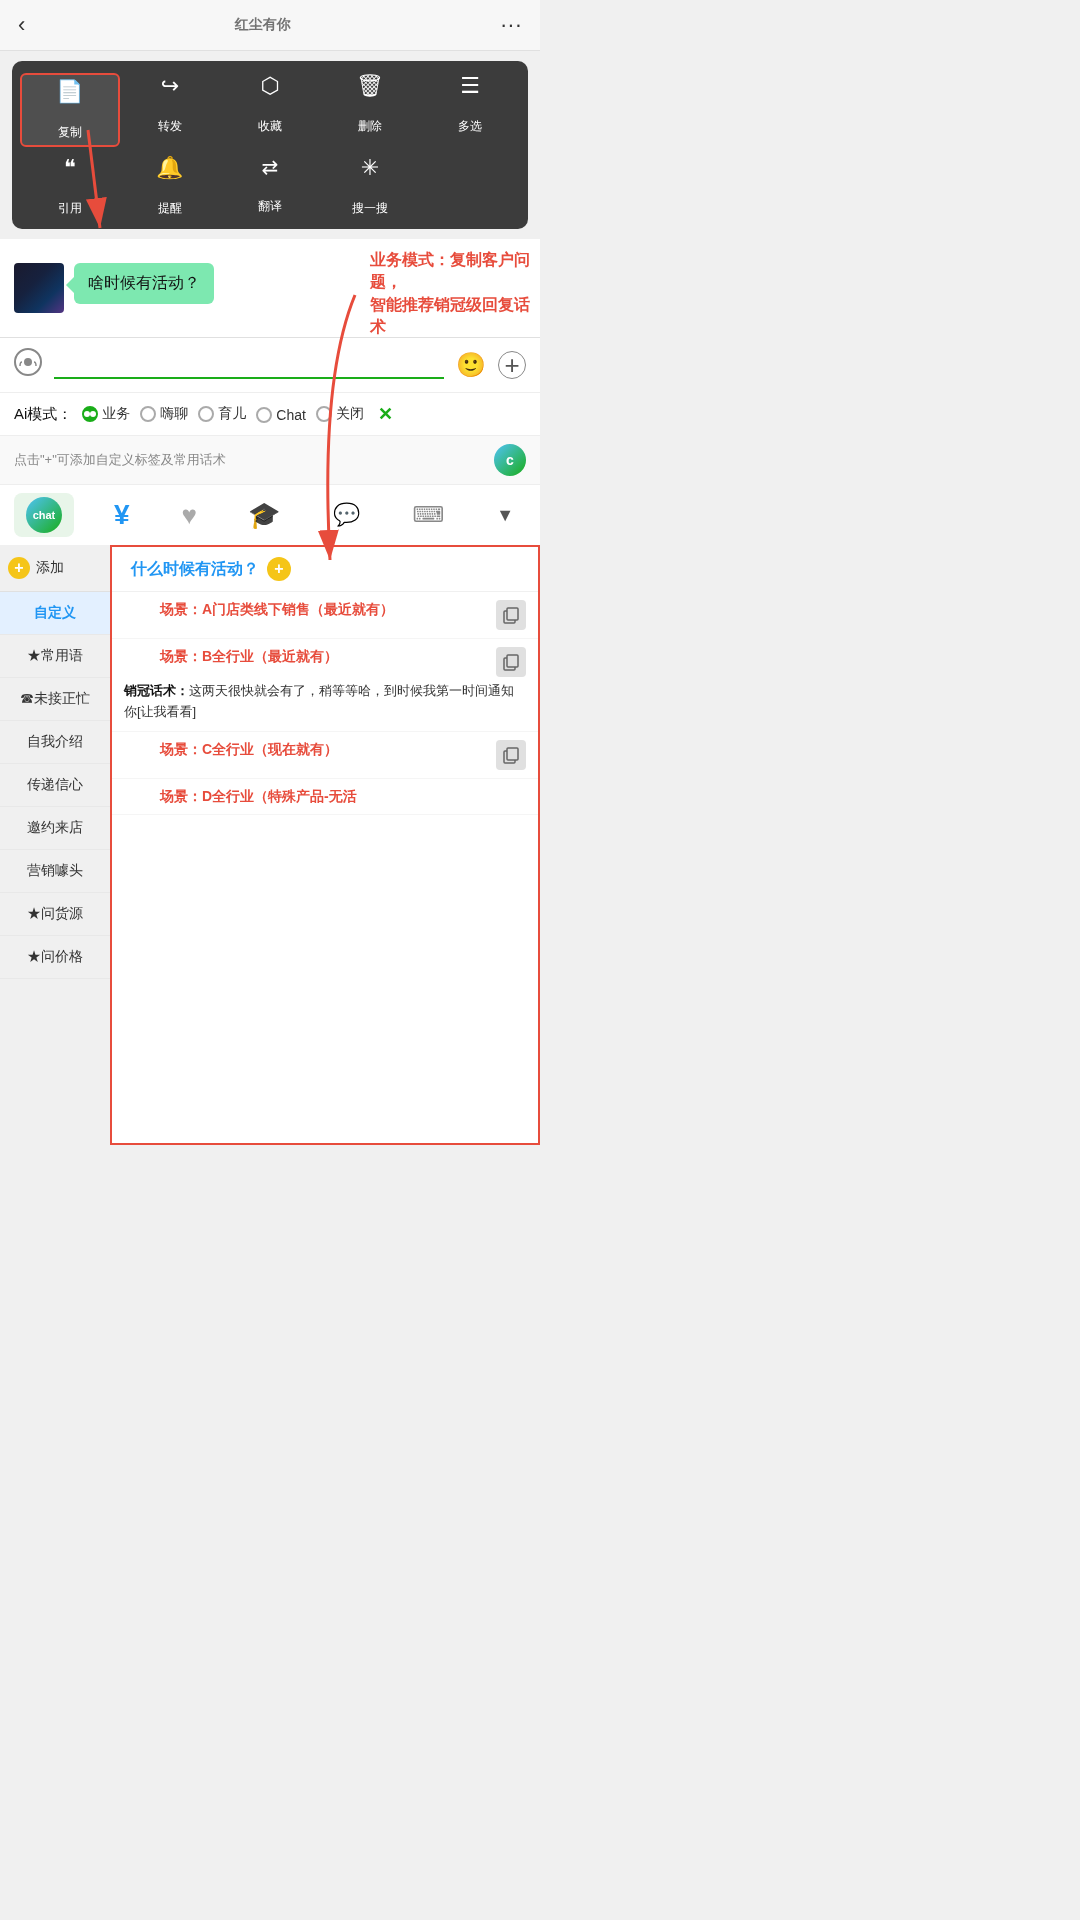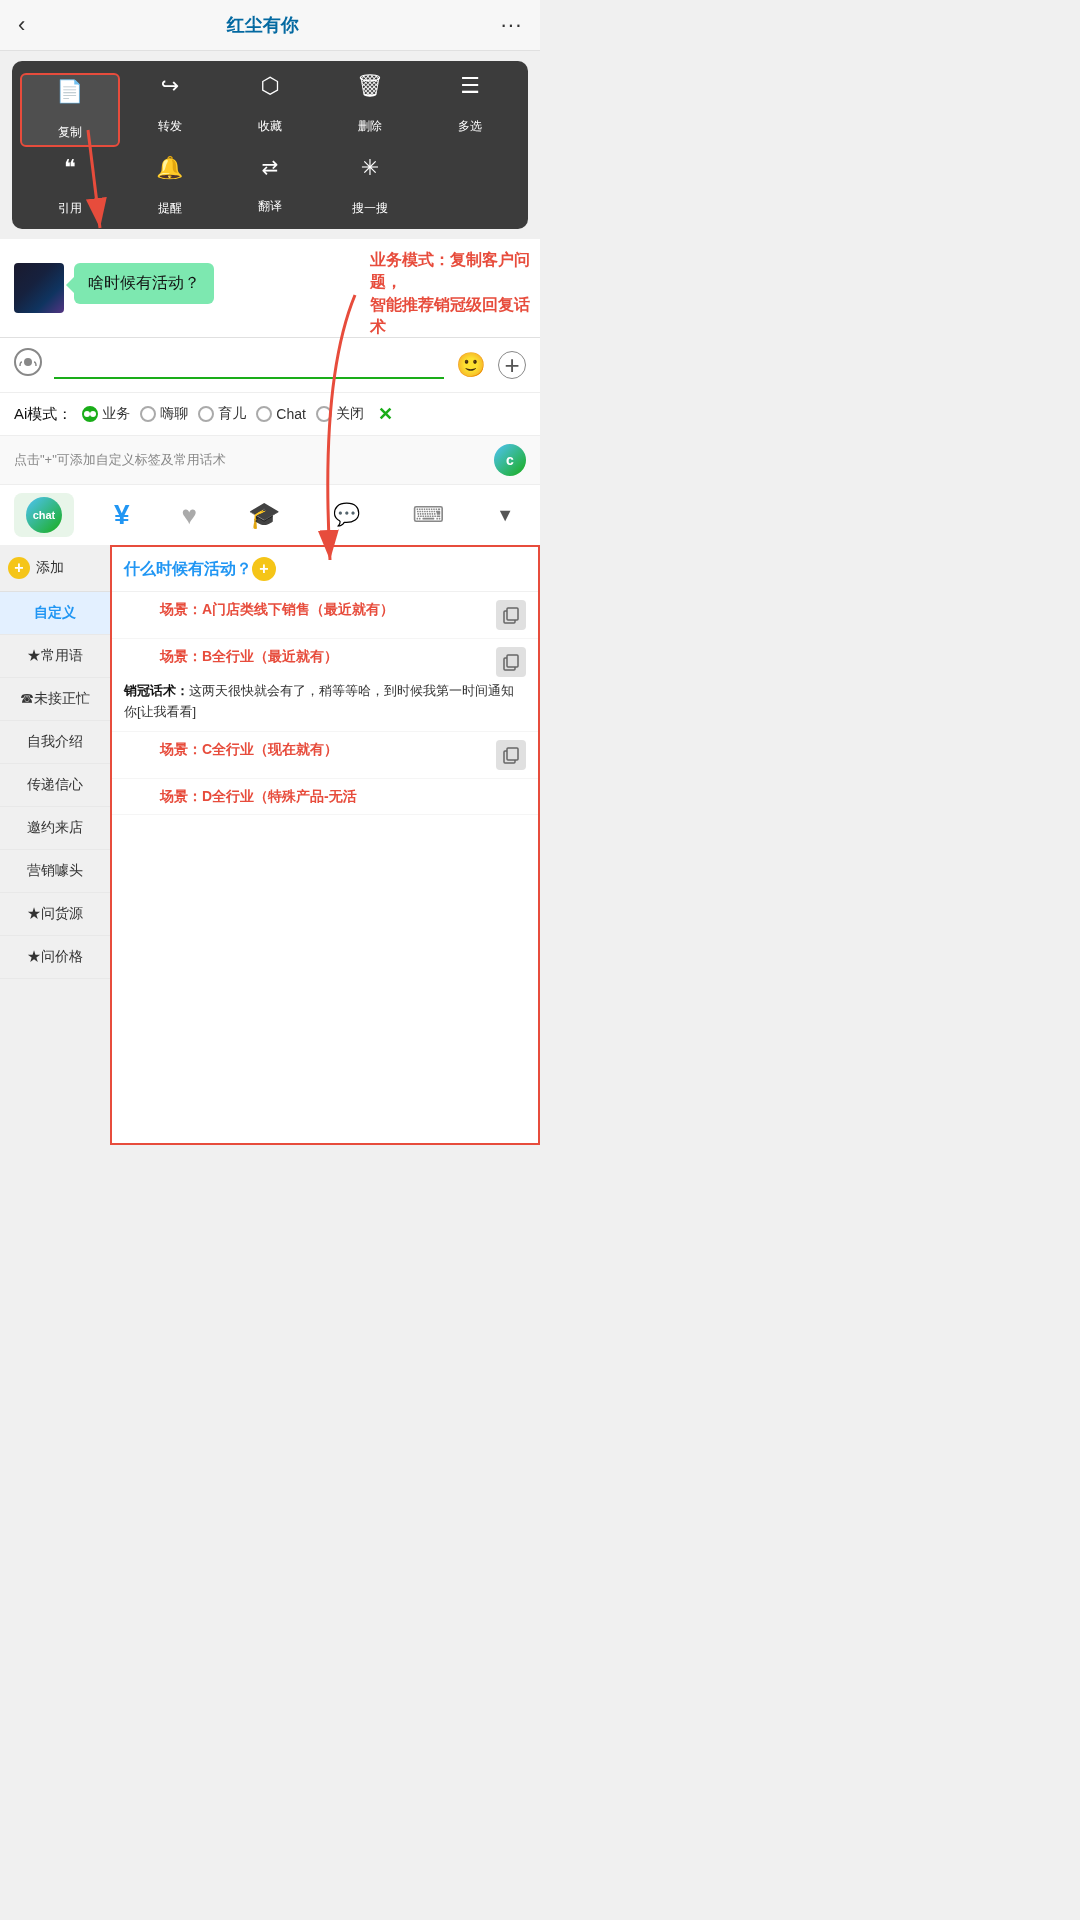--- a/index.html
+++ b/index.html
@@ -14,23 +14,23 @@
     
     .header {
       background: #f7f7f7;
       display: flex;
       align-items: center;
       justify-content: space-between;
       padding: 12px 18px;
       border-bottom: 1px solid #e0e0e0;
     }
     .header-title {
-      font-size: 18px;
+      font-size: 14px;
       font-weight: 600;
-      color: #0369a1;
+      color: #737373;
     }
     .header-back, .header-more {
       font-size: 22px;
       color: #333;
       cursor: pointer;
       user-select: none;
     }
 
     
     .context-menu {
@@ -165,21 +165,21 @@
       flex-wrap: wrap;
     }
     .ai-mode-label {
       font-size: 15px;
       color: #111;
       font-weight: 500;
     }
     .ai-mode-options {
       display: flex;
       gap: 10px;
-      align-items: center;
+      align-items: flex-end;
       flex-wrap: wrap;
     }
     .radio-option {
       display: flex;
       align-items: center;
       gap: 4px;
       cursor: pointer;
       font-size: 14px;
       color: #333;
     }
@@ -325,23 +325,24 @@
     }
 
     
     .content-panel {
       flex: 1;
       background: #fff;
       border: 2px solid #e74c3c;
       overflow: hidden;
     }
     .content-question {
-      padding: 10px 12px;
-      display: flex;
-      align-items: center;
+      padding: 10px 19px;
+      display: flex;
+      align-items: center;
+      gap: 8px;
       border-bottom: 1px solid #f0f0f0;
     }
     .content-question-text {
       font-size: 16px;
       font-weight: 700;
       color: #2196F3;
     }
     .plus-yellow-btn {
       width: 24px;
       height: 24px;

